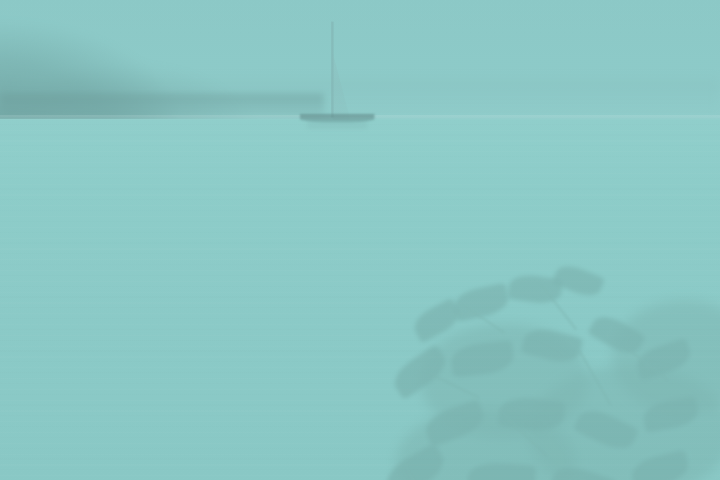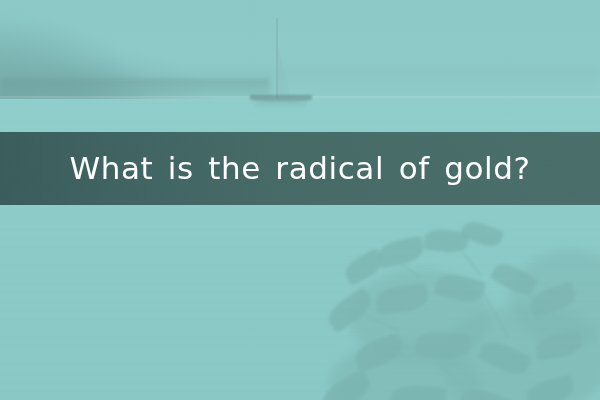--- a/index.html
+++ b/index.html
@@ -263,17 +263,14 @@
       <div class="twig" style="left:120px; top:44px;  width:50px; height:1.6px; transform:rotate(52deg);"></div>
       <div class="twig" style="left:34px;  top:110px; width:48px; height:1.6px; transform:rotate(26deg);"></div>
       <div class="twig" style="left:150px; top:104px; width:52px; height:1.6px; transform:rotate(60deg);"></div>
       <div class="twig" style="left:196px; top:92px;  width:46px; height:1.6px; transform:rotate(38deg);"></div>
       <div class="twig" style="left:88px;  top:150px; width:56px; height:1.6px; transform:rotate(44deg);"></div>
     </div>
 
     <div class="wash"></div>
   </div>
 
-  <div class="caption-band">
-    <div class="caption-text">What is the radical of gold?</div>
-  </div>
 
 </div>
 
 </body></html>

